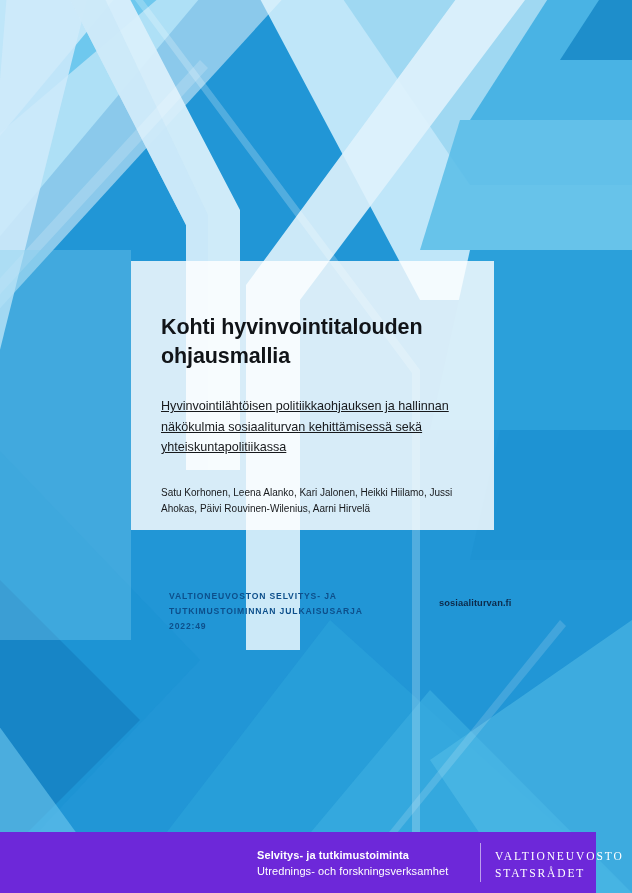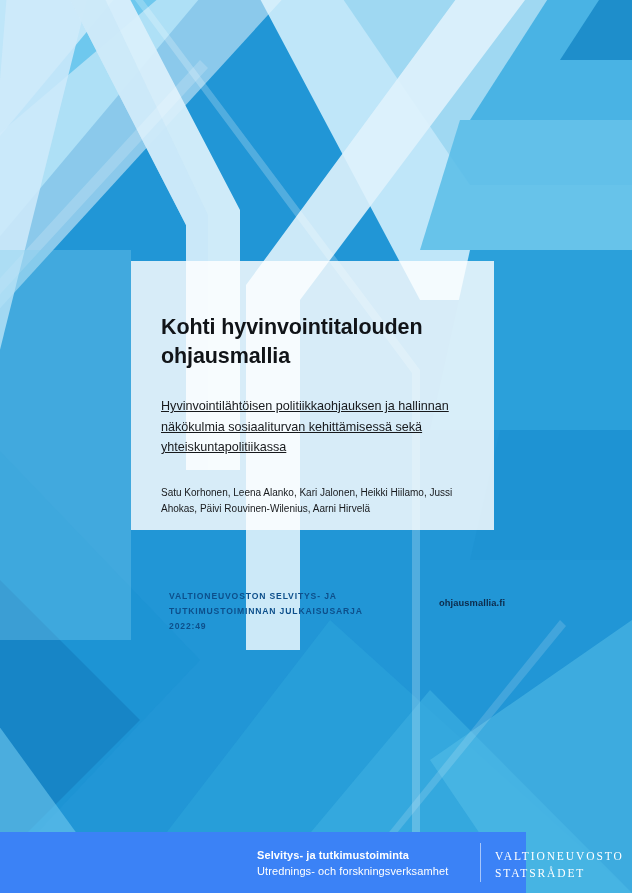--- a/index.html
+++ b/index.html
@@ -85,23 +85,23 @@
     font-size: 9.3px;
     font-weight: bold;
     color: #0d2a4a;
     letter-spacing: 0.1px;
   }
   
   .footer {
     position: absolute;
     left: 0;
     bottom: 0;
-    width: 526px;
+    width: 596px;
     height: 61px;
-    background: #3b82f6;
+    background: #6d28d9;
     color: #ffffff;
   }
   .footer-left {
     position: absolute;
     left: 257px;
     top: 16px;
     line-height: 1.42;
   }
   .footer-fi {
     font-size: 11px;
@@ -198,21 +198,21 @@
   </svg>
 
   <div class="card">
     <div class="card-inner">
       <h1 class="title">Kohti hyvinvointitalouden ohjausmallia</h1>
       <p class="subtitle">Hyvinvointilähtöisen politiikkaohjauksen ja hallinnan näkökulmia sosiaaliturvan kehittämisessä sekä yhteiskuntapolitiikassa</p>
       <p class="authors">Satu Korhonen, Leena Alanko, Kari Jalonen, Heikki Hiilamo, Jussi Ahokas, Päivi Rouvinen-Wilenius, Aarni Hirvelä</p>
     </div>
     <div class="series-block">
       <p class="series">VALTIONEUVOSTON SELVITYS- JA TUTKIMUSTOIMINNAN JULKAISUSARJA 2022:49</p>
-      <div class="brandmark">ohjausmallia.fi</div>
+      <div class="brandmark">sosiaaliturvan.fi</div>
     </div>
   </div>
 
   <div class="footer">
     <div class="footer-left">
       <span class="footer-fi">Selvitys- ja tutkimustoiminta</span>
       <span class="footer-sv">Utrednings- och forskningsverksamhet</span>
     </div>
     <div class="footer-divider"></div>
     <div class="footer-right">

